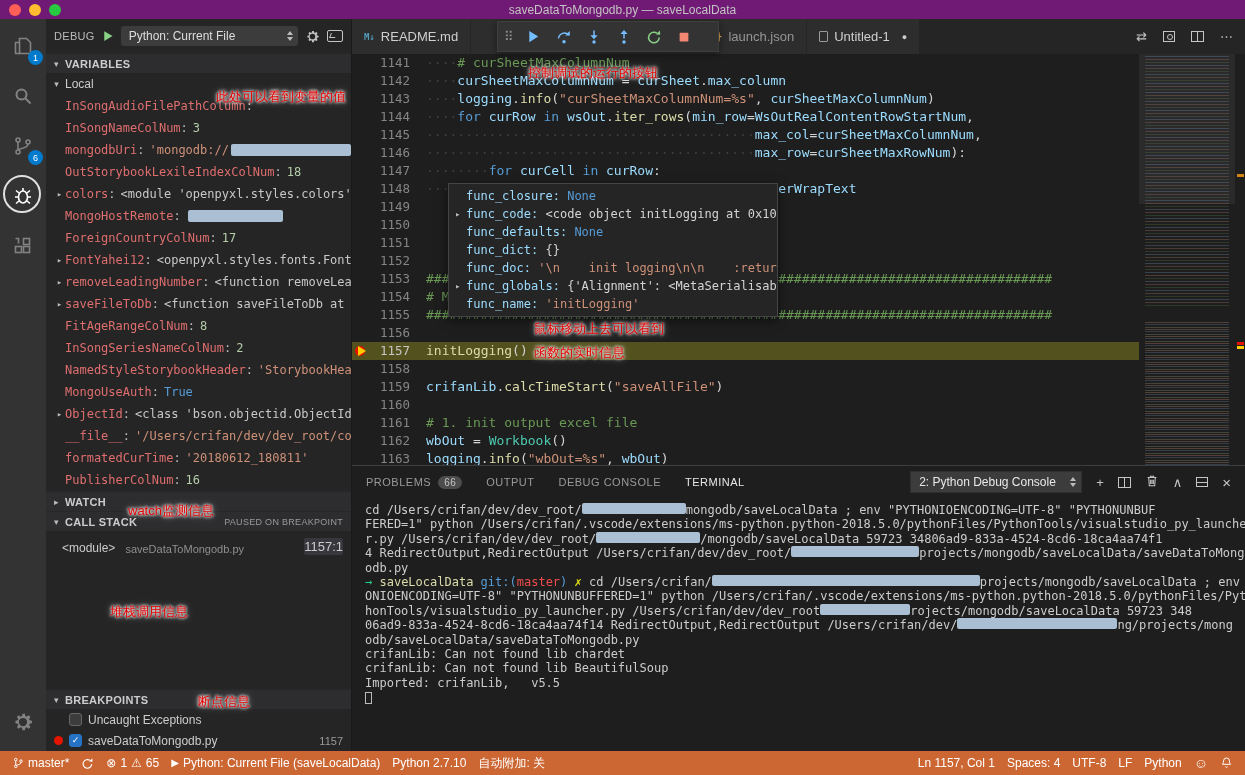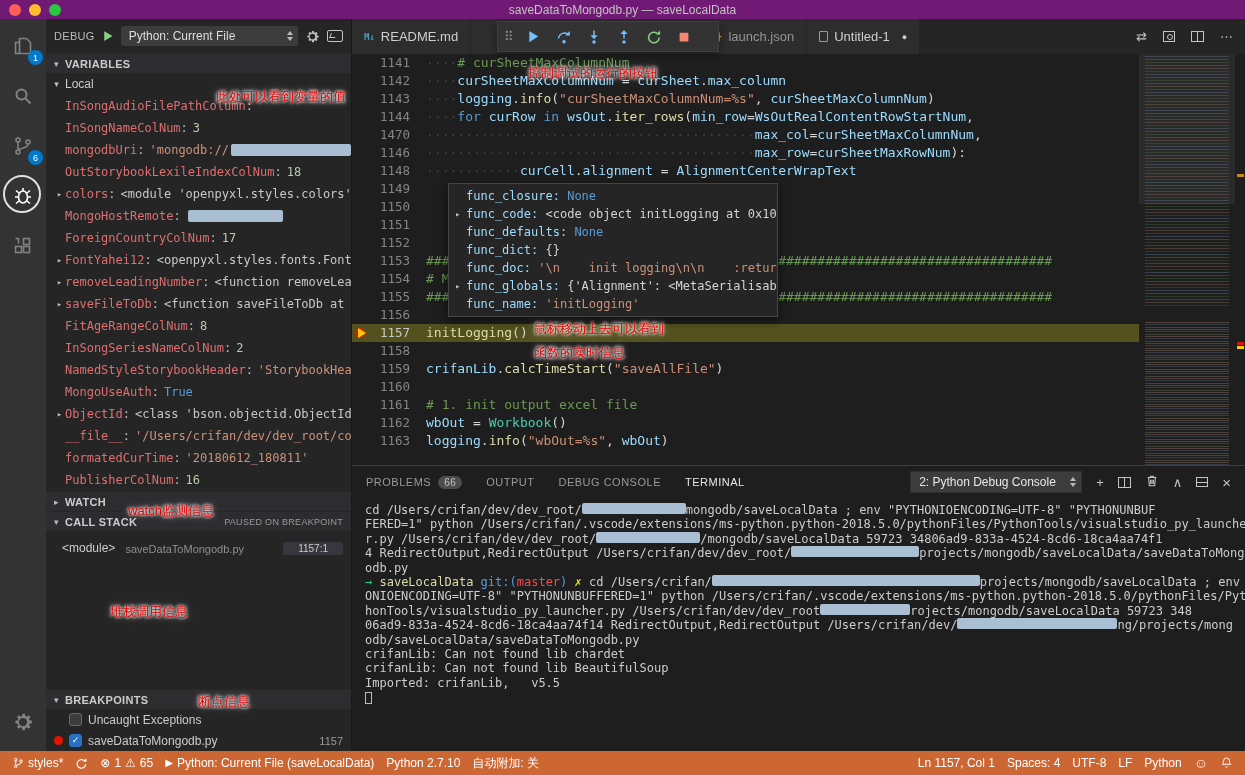--- a/index.html
+++ b/index.html
@@ -44,21 +44,21 @@
   .var-row{height:22px;display:flex;align-items:center;padding-left:8px;font-family:"DejaVu Sans Mono",monospace;font-size:12px;white-space:nowrap;overflow:hidden;cursor:pointer}
   .var-row .chev{font-size:9px}
   .vname{color:#df6e6e}
   .colon{color:#bbb;margin-right:5px}
   .vval.num{color:#b5cea8}.vval.str{color:#ce9178}.vval.obj{color:#c8c8c8}.vval.bool{color:#569cd6}
   .rdv{display:inline-block;background:#aabfd3;height:12px;border-radius:2px;flex:none;margin-left:2px}
 
   .frame-row{height:24px;display:flex;align-items:flex-end;padding:0 8px 0 16px;gap:10px;font-size:12px;cursor:pointer;flex:none}
   .frame-name{color:#ccc}
   .frame-file{color:#8f8f8f;font-size:11px}
-  .frame-pos{margin-left:auto;background:#37373d;color:#ccc;font-size:10px;padding:1px 15px;border-radius:2px}
+  .frame-pos{margin-left:auto;background:#37373d;color:#ccc;font-size:13px;padding:1px 0;border-radius:2px}
   .cs-spacer{flex:1}
 
   .bp-row{height:21px;display:flex;align-items:center;padding:0 8px;gap:6px;font-size:12px;color:#ccc;cursor:pointer;flex:none}
   .bp-dotslot{width:9px;height:9px;flex:none}
   .bp-dot{width:9px;height:9px;border-radius:50%;background:#e51400}
   .cb{width:13px;height:13px;border:1px solid #686868;background:#3c3c3c;border-radius:3px;flex:none;display:flex;align-items:center;justify-content:center;font-size:9px;color:#fff;line-height:1}
   .cb.checked{background:#2672c4;border-color:#2672c4}
   .bp-line{margin-left:auto;color:#9a9a9a;font-size:11px}
 
   
@@ -456,22 +456,23 @@
           </span>
         </div>
       </div>
 
       <div class="editor-wrap">
         <div id="code">
             <div class="cl"><span class="bpz"></span><span class="gut">1141</span><span class="ctext"><span class="ws">····</span><span class="cm"># curSheetMaxColumnNum</span></span></div>
             <div class="cl"><span class="bpz"></span><span class="gut">1142</span><span class="ctext"><span class="ws">····</span><span class="v">curSheetMaxColumnNum</span><span class="pl"> = </span><span class="v">curSheet</span><span class="pl">.</span><span class="v">max_column</span></span></div>
             <div class="cl"><span class="bpz"></span><span class="gut">1143</span><span class="ctext"><span class="ws">····</span><span class="v">logging</span><span class="pl">.</span><span class="fn">info</span><span class="pl">(</span><span class="str">"curSheetMaxColumnNum=%s"</span><span class="pl">, </span><span class="v">curSheetMaxColumnNum</span><span class="pl">)</span></span></div>
             <div class="cl"><span class="bpz"></span><span class="gut">1144</span><span class="ctext"><span class="ws">····</span><span class="kw">for</span><span class="pl"> </span><span class="v">curRow</span><span class="pl"> </span><span class="kw">in</span><span class="pl"> </span><span class="v">wsOut</span><span class="pl">.</span><span class="fn">iter_rows</span><span class="pl">(</span><span class="v">min_row</span><span class="pl">=</span><span class="v">WsOutRealContentRowStartNum</span><span class="pl">,</span></span></div>
-            <div class="cl"><span class="bpz"></span><span class="gut">1470</span><span class="ctext"><span class="ws">··········································</span><span class="v">max_col</span><span class="pl">=</span><span class="v">curSheetMaxColumnNum</span><span class="pl">,</span></span></div>
+            <div class="cl"><span class="bpz"></span><span class="gut">1145</span><span class="ctext"><span class="ws">··········································</span><span class="v">max_col</span><span class="pl">=</span><span class="v">curSheetMaxColumnNum</span><span class="pl">,</span></span></div>
             <div class="cl"><span class="bpz"></span><span class="gut">1146</span><span class="ctext"><span class="ws">··········································</span><span class="v">max_row</span><span class="pl">=</span><span class="v">curSheetMaxRowNum</span><span class="pl">):</span></span></div>
+            <div class="cl"><span class="bpz"></span><span class="gut">1147</span><span class="ctext"><span class="ws">········</span><span class="kw">for</span><span class="pl"> </span><span class="v">curCell</span><span class="pl"> </span><span class="kw">in</span><span class="pl"> </span><span class="v">curRow</span><span class="pl">:</span></span></div>
             <div class="cl"><span class="bpz"></span><span class="gut">1148</span><span class="ctext"><span class="ws">············</span><span class="v">curCell</span><span class="pl">.</span><span class="v">alignment</span><span class="pl"> = </span><span class="v">AlignmentCenterWrapText</span></span></div>
             <div class="cl"><span class="bpz"></span><span class="gut">1149</span><span class="ctext"></span></div>
             <div class="cl"><span class="bpz"></span><span class="gut">1150</span><span class="ctext"></span></div>
             <div class="cl"><span class="bpz"></span><span class="gut">1151</span><span class="ctext"></span></div>
             <div class="cl"><span class="bpz"></span><span class="gut">1152</span><span class="ctext"></span></div>
             <div class="cl"><span class="bpz"></span><span class="gut">1153</span><span class="ctext"><span class="cm">################################################################################</span></span></div>
             <div class="cl"><span class="bpz"></span><span class="gut">1154</span><span class="ctext"><span class="cm"># Main</span></span></div>
             <div class="cl"><span class="bpz"></span><span class="gut">1155</span><span class="ctext"><span class="cm">################################################################################</span></span></div>
             <div class="cl"><span class="bpz"></span><span class="gut">1156</span><span class="ctext"></span></div>
             <div class="cl cur"><span class="bpz"><span class="bpdot"></span><span class="bparrow"></span></span><span class="gut">1157</span><span class="ctext"><span class="fn">initLogging</span><span class="pl">()</span></span></div>
@@ -544,21 +545,21 @@
   <div class="statusbar">
     <span class="sb-item">
       <svg width="12" height="14" viewBox="0 0 16 16">
           <g fill="none" stroke="#fff" stroke-width="1.3">
             <circle cx="5" cy="3.5" r="1.7"></circle>
             <circle cx="5" cy="12.5" r="1.7"></circle>
             <circle cx="12" cy="5.5" r="1.7"></circle>
             <path d="M5 5.2v5.6M12 7.2c0 3-4 2.6-7 4.3"></path>
           </g>
         </svg>
-      <span>styles*</span>
+      <span>master*</span>
     </span>
     <span class="sb-item">
       <svg width="13" height="13" viewBox="0 0 16 16">
           <path d="M13.2 8.6A5.3 5.3 0 1111 4.2" fill="none" stroke="#fff" stroke-width="1.4"></path>
           <path d="M13.9 1.6l.3 4.2-4.2-.3z" fill="#fff"></path>
         </svg>
     </span>
     <span class="sb-item">
       <span class="sb-ico">⊗</span>
       <span>1</span>

